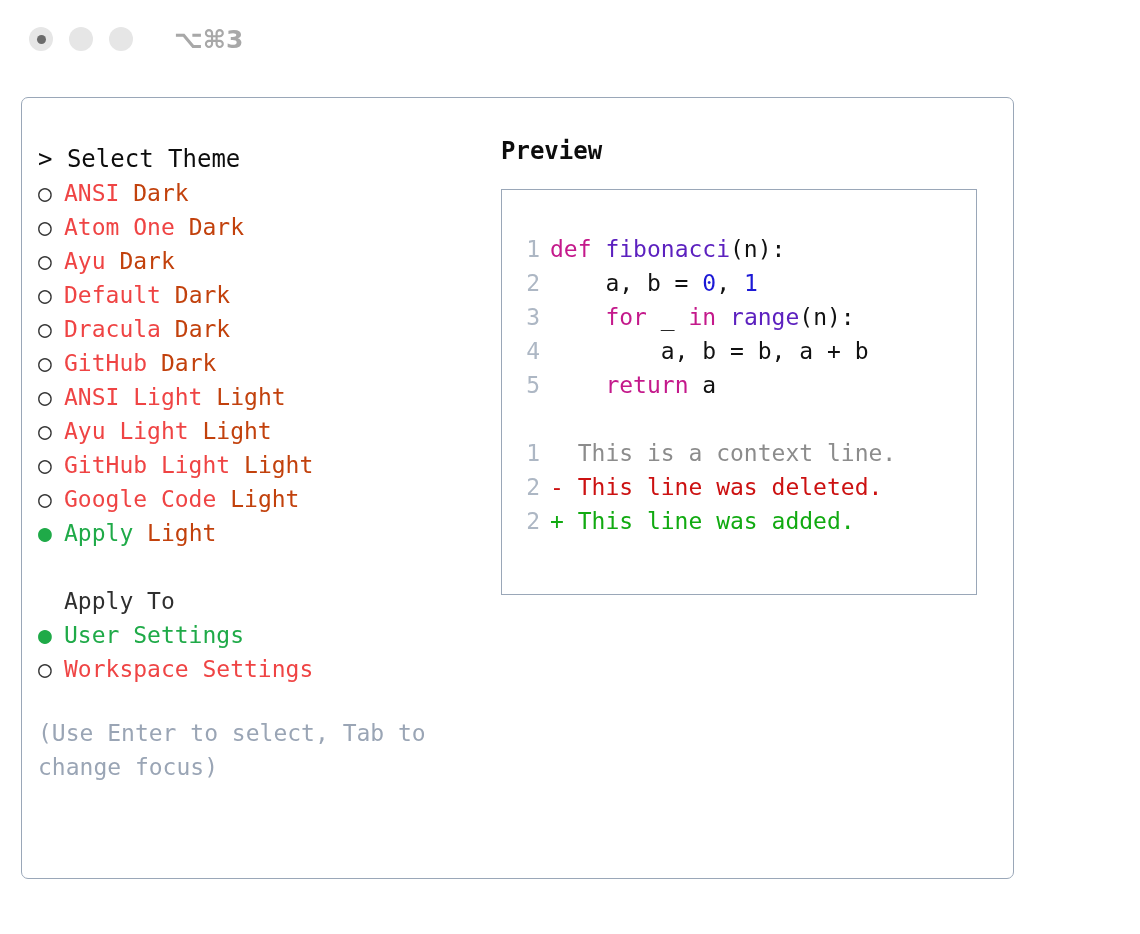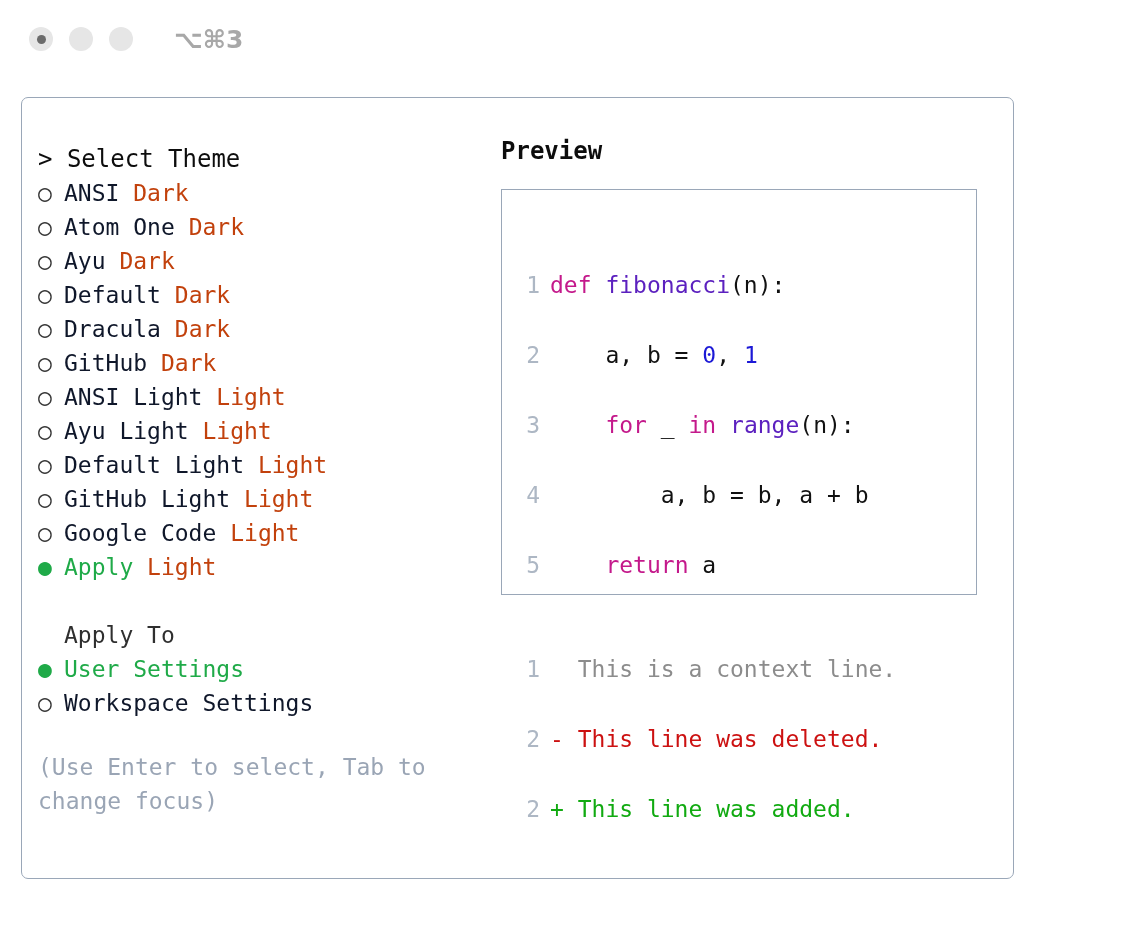--- a/index.html
+++ b/index.html
@@ -103,21 +103,21 @@
     white-space: pre;
     display: block;
   }
   .marker {
     display: inline-block;
     width: 26px;
     color: #3a3a3a;
   }
   .marker.sel { color: #1faa48; }
   .opt-row.selected .label { color: #1faa48; }
-  .label { color: #0f172a; }
+  .label { color: #ef4444; }
   .variant { color: #c2410c; }
 
   .spacer { height: 34px; }
 
   .subheading {
     font-size: 23px;
     line-height: 34px;
     color: #2f2f2f;
     white-space: pre;
     display: block;
@@ -154,21 +154,21 @@
     position: relative;
   }
   #code {
     position: absolute;
     left: 12px;
     top: 42px;
     font-size: 23px;
     line-height: 34px;
     white-space: pre;
   }
-  .cl { display: block; white-space: pre; margin-top: 36px; }
+  .cl { display: block; white-space: pre; }
   .ln {
     display: inline-block;
     width: 26px;
     text-align: right;
     color: #adb7c4;
     margin-right: 10px;
   }
   .kw   { color: #c4198b; }
   .fn   { color: #5c21bf; }
   .num  { color: #1c19d6; }
@@ -199,21 +199,20 @@
 
       <div id="theme-options">
           <div class="opt-row"><span class="marker">○</span><span class="label">ANSI</span><span> </span><span class="variant">Dark</span></div>
           <div class="opt-row"><span class="marker">○</span><span class="label">Atom One</span><span> </span><span class="variant">Dark</span></div>
           <div class="opt-row"><span class="marker">○</span><span class="label">Ayu</span><span> </span><span class="variant">Dark</span></div>
           <div class="opt-row"><span class="marker">○</span><span class="label">Default</span><span> </span><span class="variant">Dark</span></div>
           <div class="opt-row"><span class="marker">○</span><span class="label">Dracula</span><span> </span><span class="variant">Dark</span></div>
           <div class="opt-row"><span class="marker">○</span><span class="label">GitHub</span><span> </span><span class="variant">Dark</span></div>
           <div class="opt-row"><span class="marker">○</span><span class="label">ANSI Light</span><span> </span><span class="variant">Light</span></div>
           <div class="opt-row"><span class="marker">○</span><span class="label">Ayu Light</span><span> </span><span class="variant">Light</span></div>
-          <div class="opt-row"><span class="marker">○</span><span class="label">Default Light</span><span> </span><span class="variant">Light</span></div>
           <div class="opt-row"><span class="marker">○</span><span class="label">GitHub Light</span><span> </span><span class="variant">Light</span></div>
           <div class="opt-row"><span class="marker">○</span><span class="label">Google Code</span><span> </span><span class="variant">Light</span></div>
           <div class="opt-row selected"><span class="marker sel">●</span><span class="label">Apply</span><span> </span><span class="variant">Light</span></div>
         </div>
 
       <div class="spacer"></div>
 
       <div class="subheading"><span class="marker"></span><span>Apply To</span></div>
 
       <div id="apply-options">

